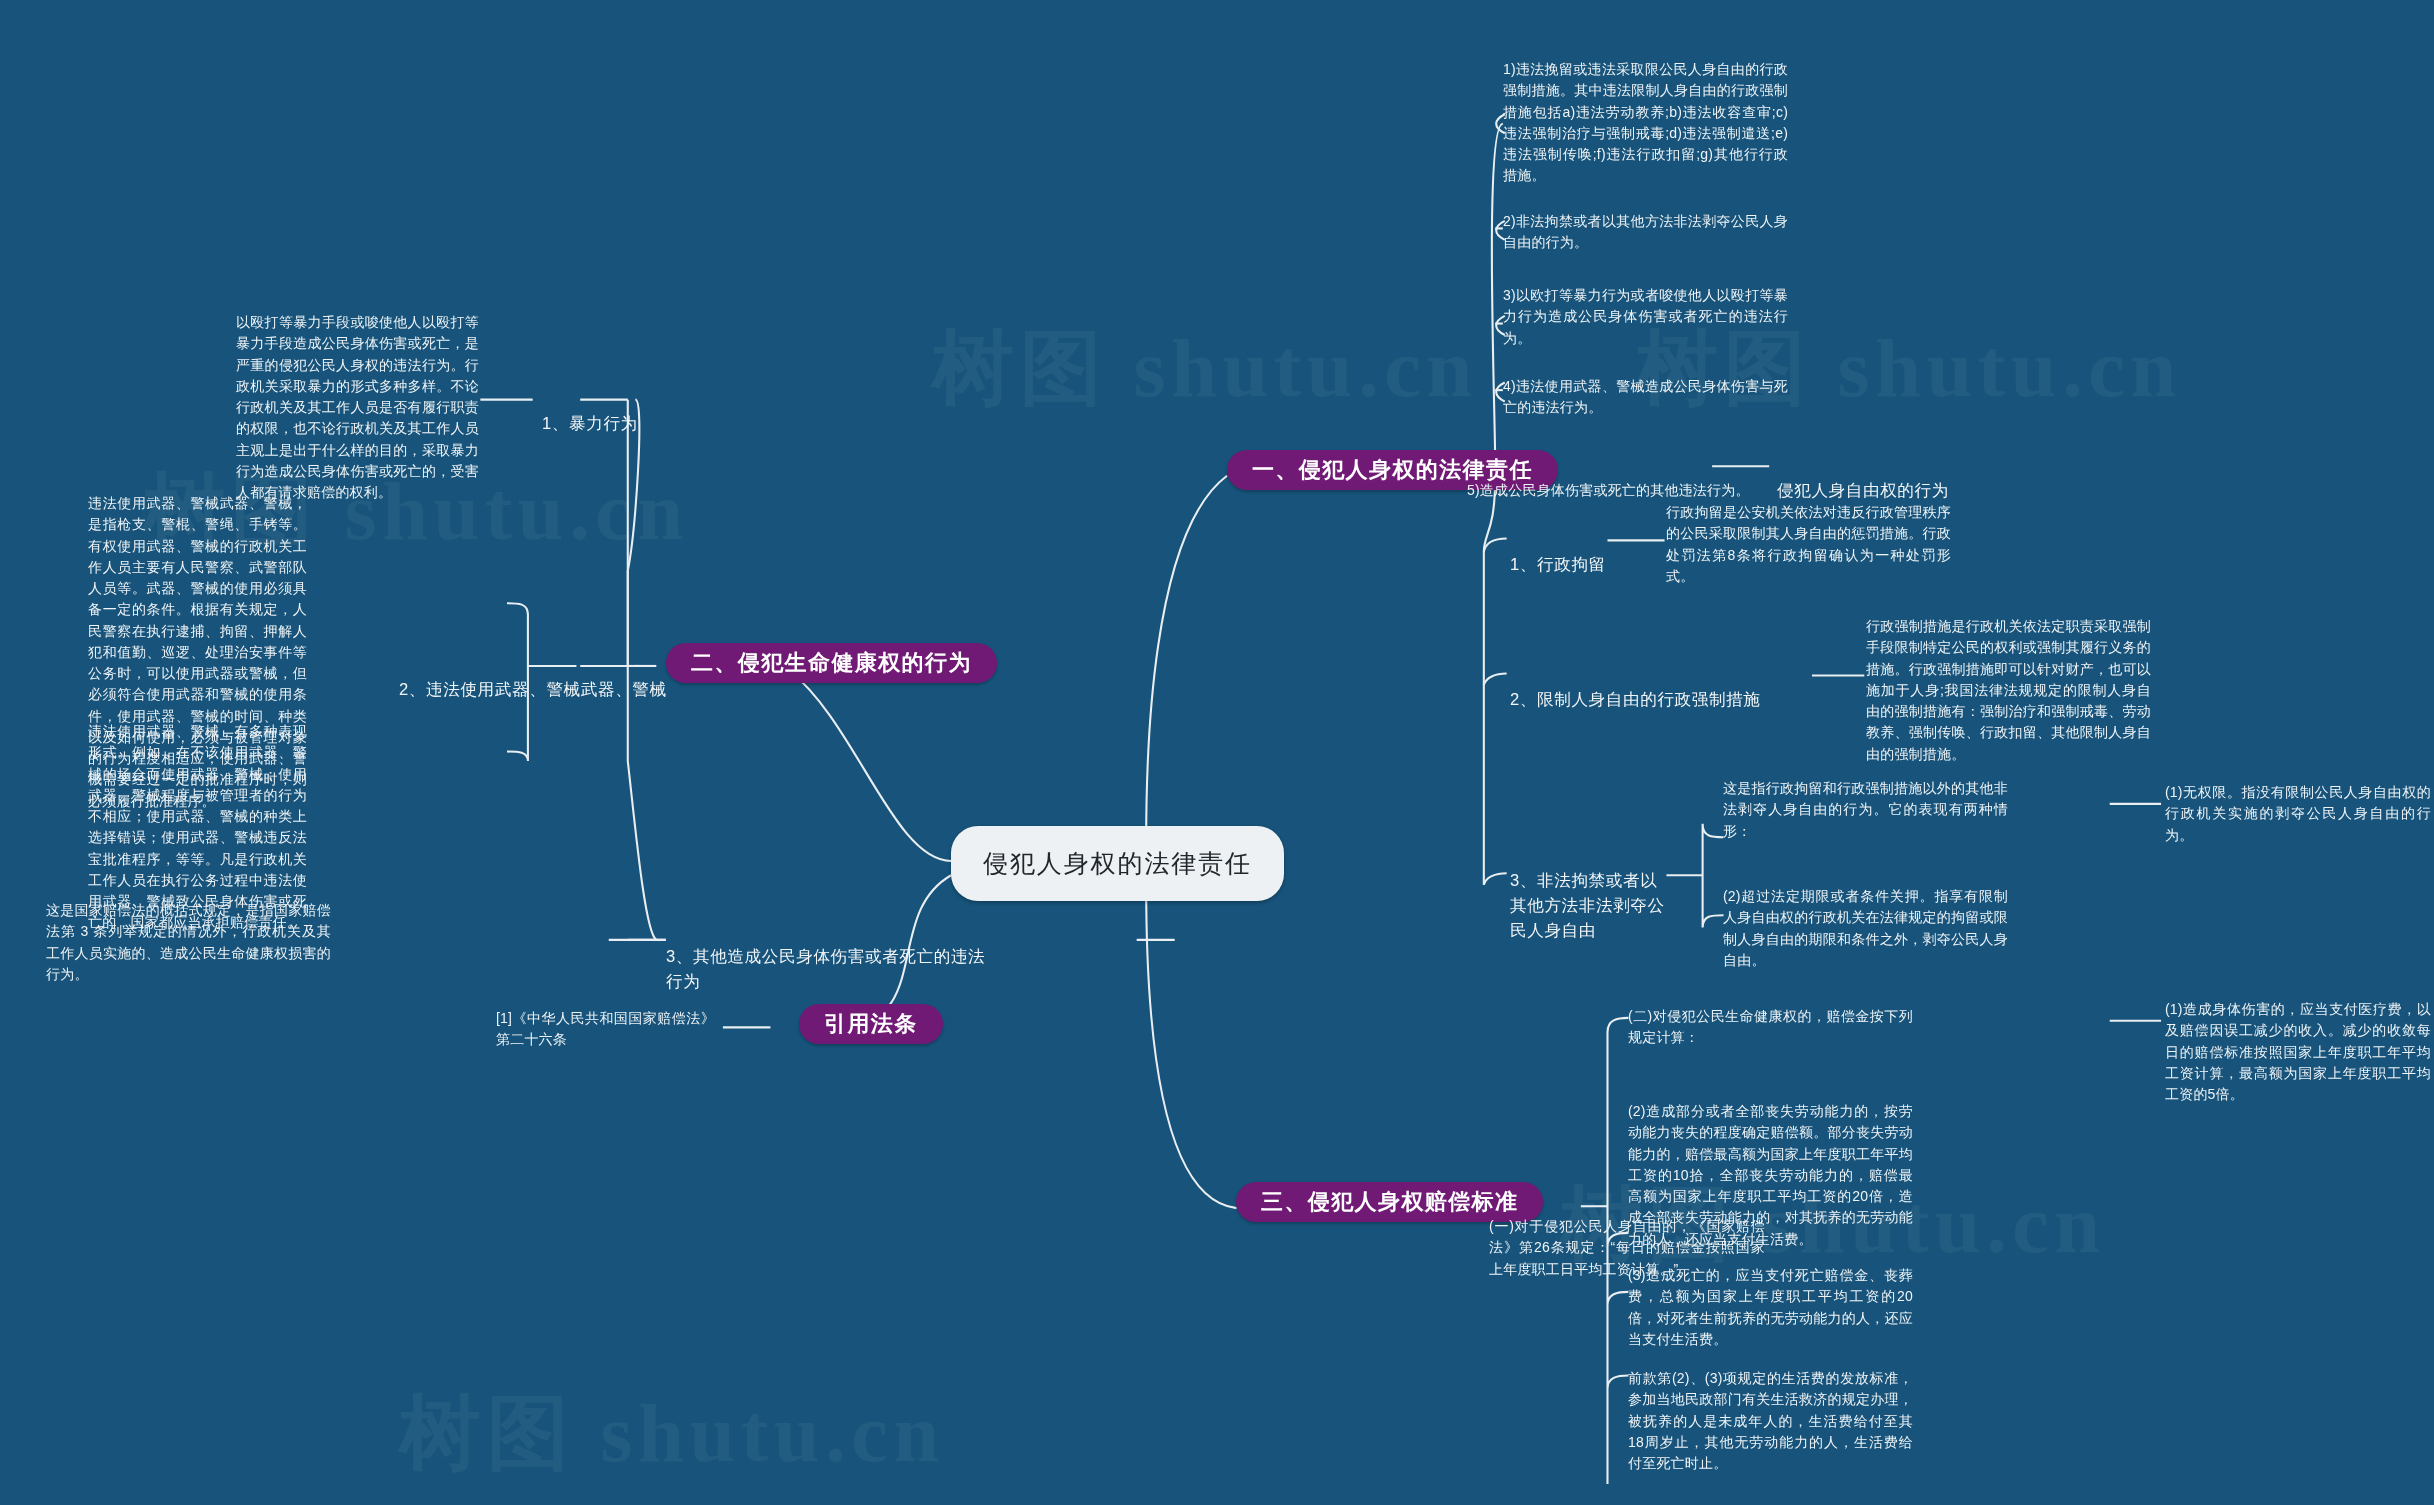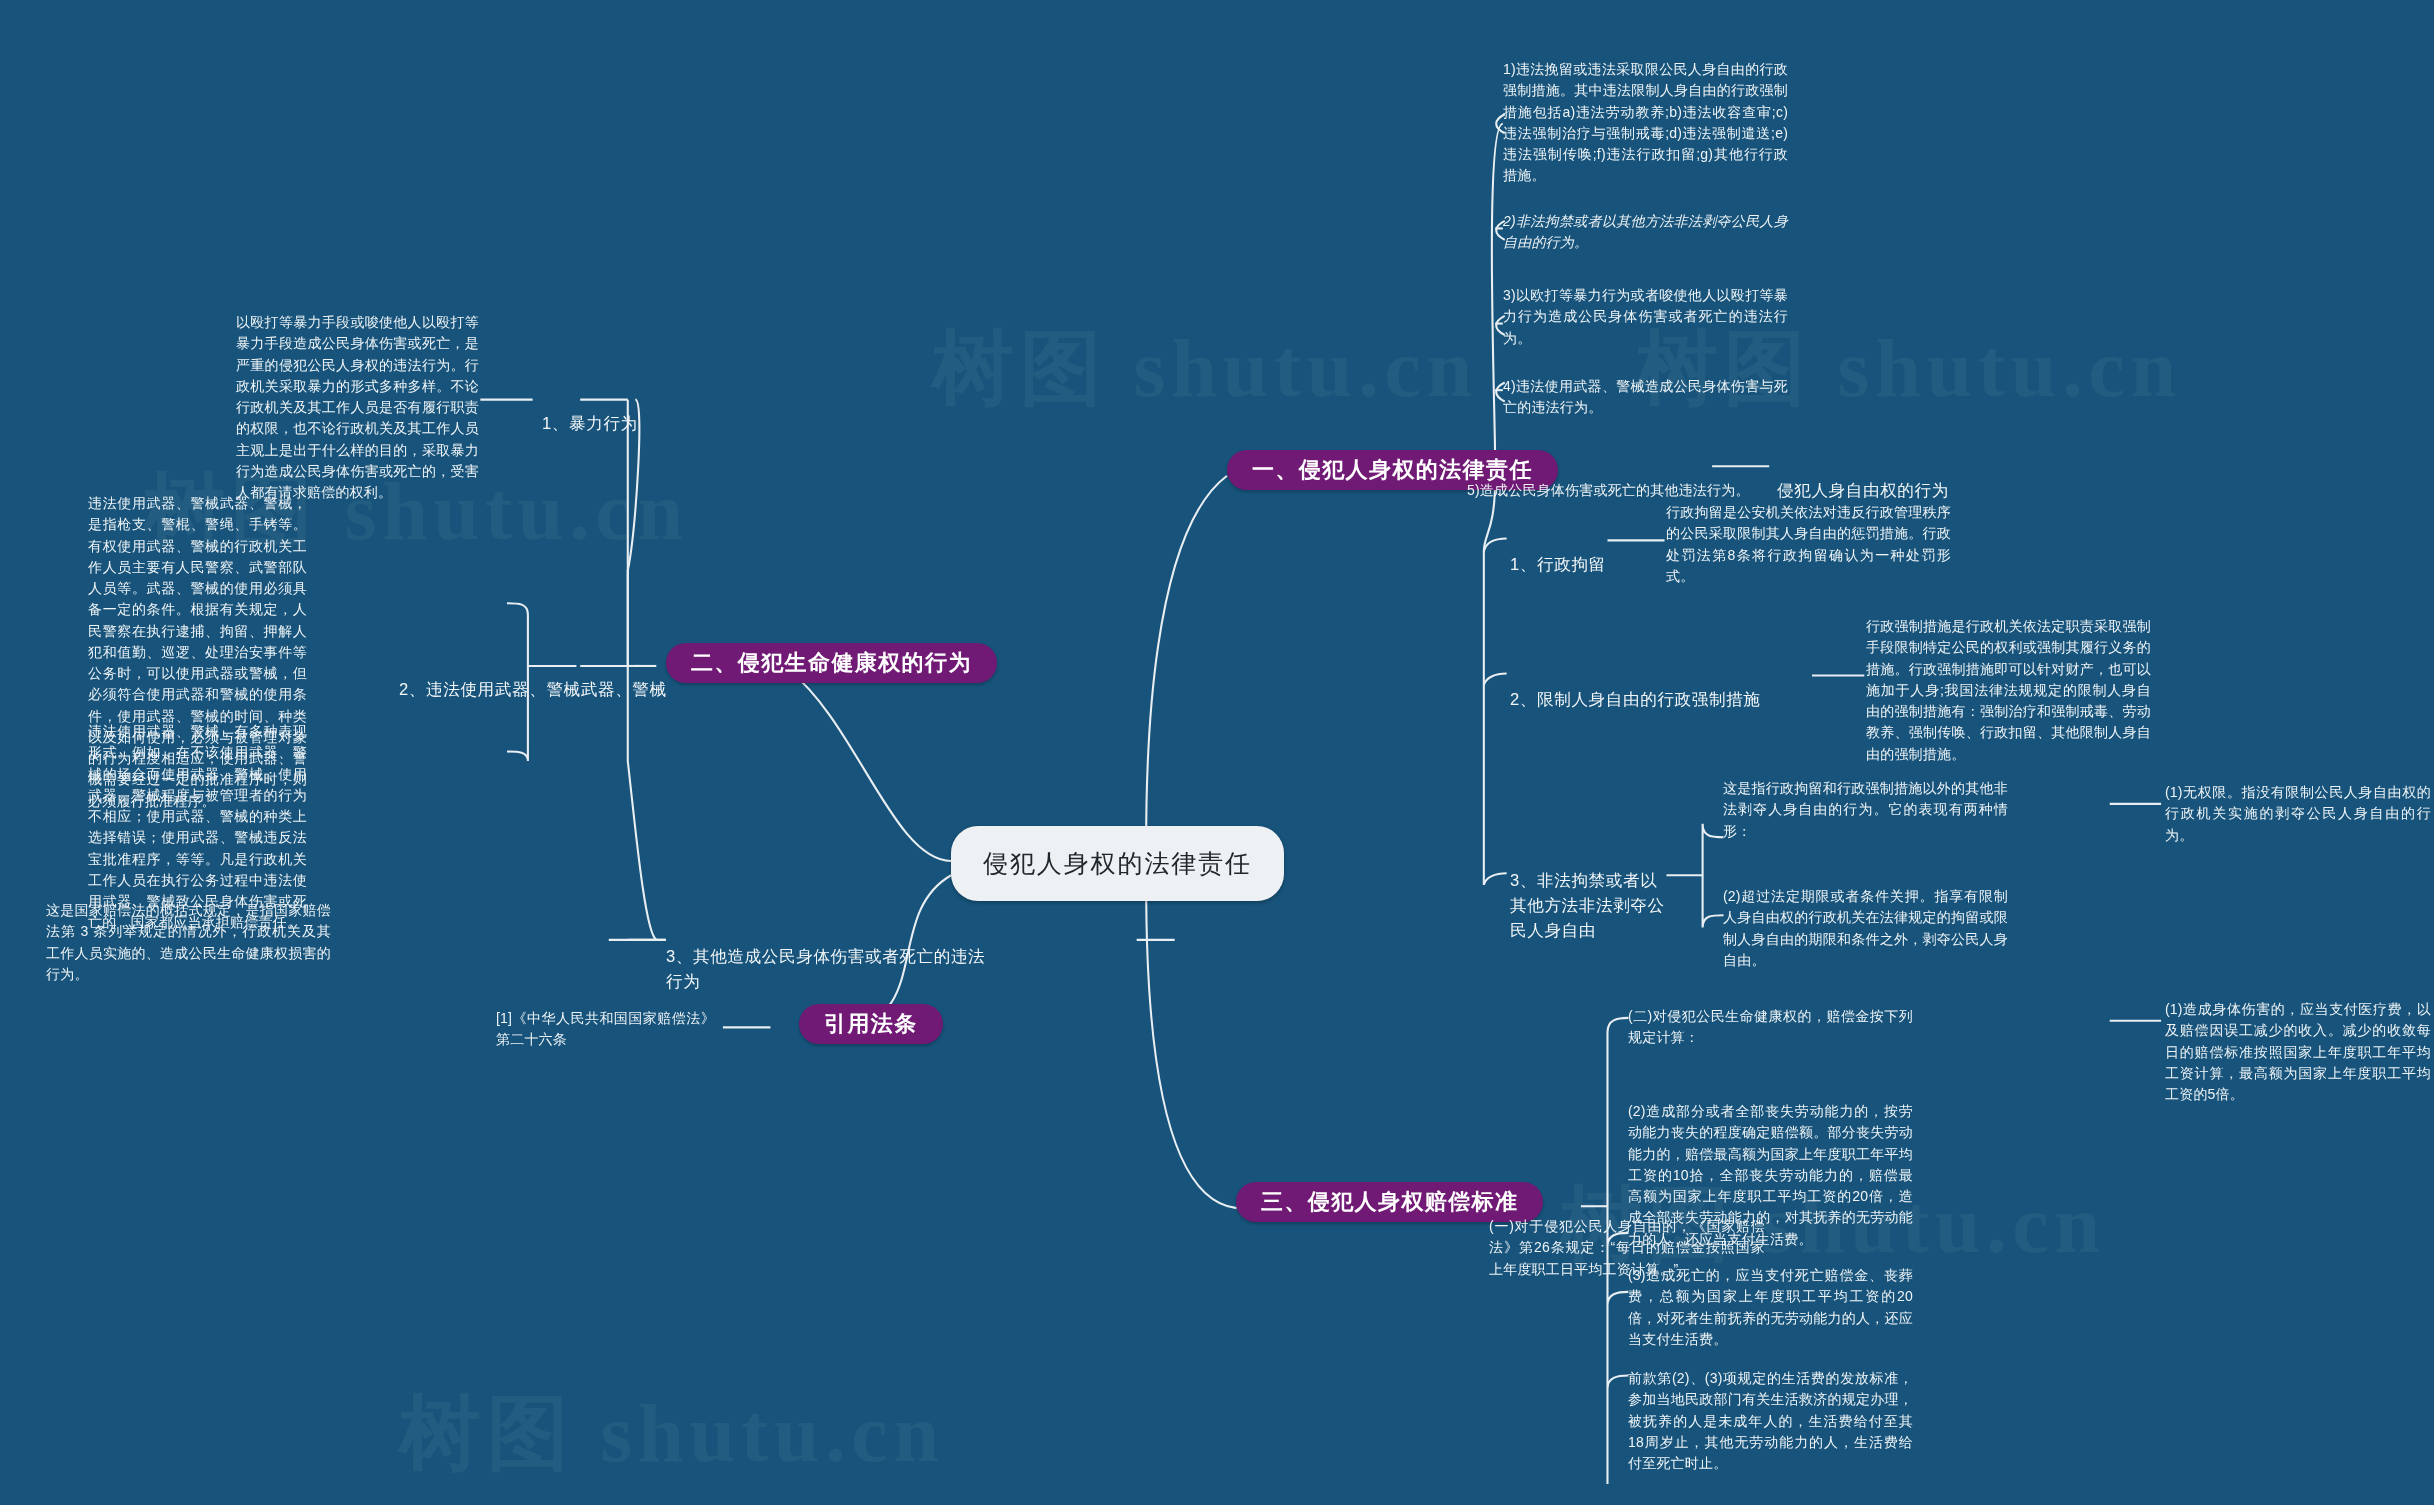--- a/index.html
+++ b/index.html
@@ -141,21 +141,21 @@
 
   <div class="node branch" style="left:1227px; top:450px;">一、侵犯人身权的法律责任</div>
 
   <div class="node branch" style="left:666px; top:643px;">二、侵犯生命健康权的行为</div>
 
   <div class="node branch" style="left:1236px; top:1182px;">三、侵犯人身权赔偿标准</div>
 
   <div class="node branch" style="left:799px; top:1004px;">引用法条</div>
 
   <div class="node leaf" style="left:1503px; top:59px; width:285px;">1)违法挽留或违法采取限公民人身自由的行政强制措施。其中违法限制人身自由的行政强制措施包括a)违法劳动教养;b)违法收容查审;c)违法强制治疗与强制戒毒;d)违法强制遣送;e)违法强制传唤;f)违法行政扣留;g)其他行行政措施。</div>
-  <div class="node leaf" style="left:1503px; top:211px; width:285px;font-style:italic;">2)非法拘禁或者以其他方法非法剥夺公民人身自由的行为。</div>
+  <div class="node leaf" style="left:1503px; top:211px; width:285px;">2)非法拘禁或者以其他方法非法剥夺公民人身自由的行为。</div>
   <div class="node leaf" style="left:1503px; top:285px; width:285px;">3)以欧打等暴力行为或者唆使他人以殴打等暴力行为造成公民身体伤害或者死亡的违法行为。</div>
   <div class="node leaf" style="left:1503px; top:376px; width:285px;">4)违法使用武器、警械造成公民身体伤害与死亡的违法行为。</div>
   <div class="node leaf" style="left:1467px; top:458px; width:295px;margin-top:22px;">5)造成公民身体伤害或死亡的其他违法行为。</div>
 
   <div class="node sub" style="left:1777px; top:455px; white-space:nowrap;">侵犯人身自由权的行为</div>
 
   <div class="node sub" style="left:1510px; top:529px; white-space:nowrap;">1、行政拘留</div>
   <div class="node leaf" style="left:1666px; top:502px; width:285px;">行政拘留是公安机关依法对违反行政管理秩序的公民采取限制其人身自由的惩罚措施。行政处罚法第8条将行政拘留确认为一种处罚形式。</div>
 
   <div class="node sub" style="left:1510px; top:664px; white-space:nowrap;">2、限制人身自由的行政强制措施</div>

